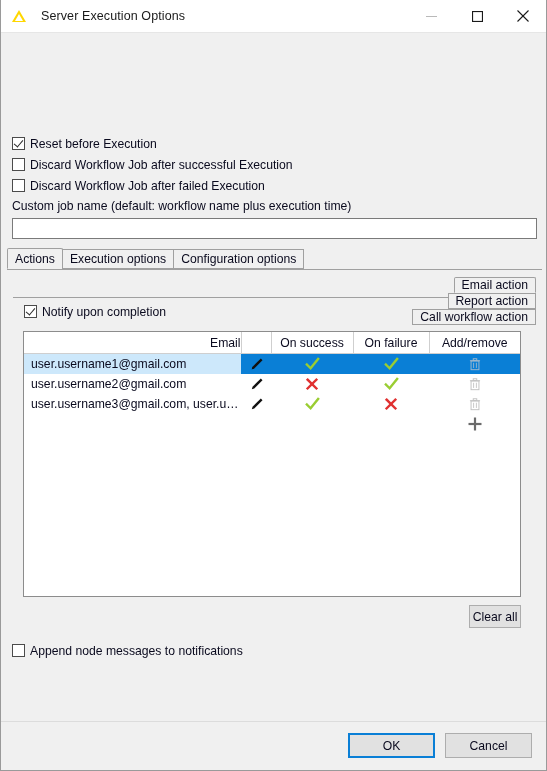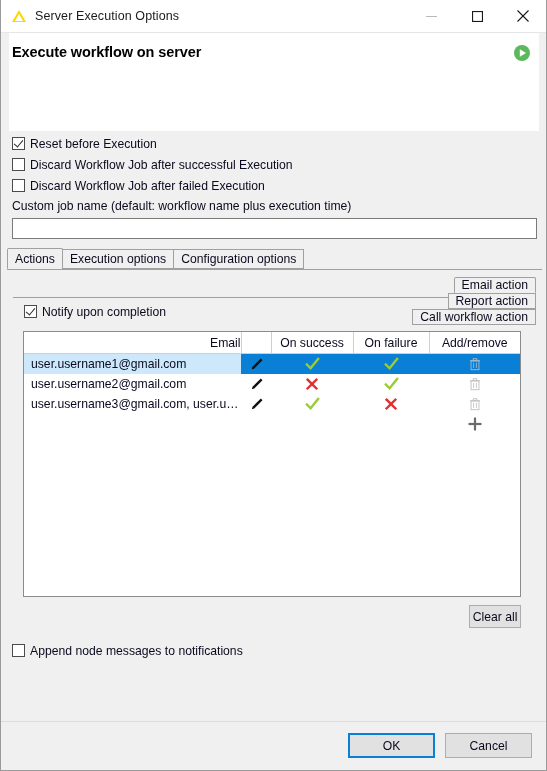--- a/index.html
+++ b/index.html
@@ -42,20 +42,21 @@
     margin-left: 10px;
     margin-right: 8px;
     flex: 0 0 auto;
     display: block;
   }
   .title-text {
     font-size: 12.5px;
     color: #1a1a1a;
     letter-spacing: 0.1px;
     white-space: nowrap;
+    margin-left: 6px;
   }
   .title-buttons {
     position: absolute;
     right: 0;
     top: 0;
     height: 32px;
     display: flex;
   }
   .title-btn {
     width: 46px;
@@ -319,27 +320,20 @@
       </div>
       <div class="title-btn">
         <svg width="12" height="12" viewBox="0 0 12 12">
           <line x1="0.5" y1="0.5" x2="11.5" y2="11.5" stroke="#1a1a1a" stroke-width="1.1"></line>
           <line x1="11.5" y1="0.5" x2="0.5" y2="11.5" stroke="#1a1a1a" stroke-width="1.1"></line>
         </svg>
       </div>
     </div>
   </div>
 
-  <div class="header-banner">
-    <div class="header-title">Execute workflow on server</div>
-    <svg class="header-run-icon" viewBox="0 0 18 18">
-      <circle cx="9" cy="9" r="8" fill="#5cb85c"></circle>
-      <polygon points="6.8,5.2 13,9 6.8,12.8" fill="#ffffff"></polygon>
-    </svg>
-  </div>
 
   <div class="opt-row" style="top:137px">
     <span class="cb checked"></span>
     <span class="opt-label">Reset before Execution</span>
   </div>
   <div class="opt-row" style="top:158px">
     <span class="cb"></span>
     <span class="opt-label">Discard Workflow Job after successful Execution</span>
   </div>
   <div class="opt-row" style="top:179px">

